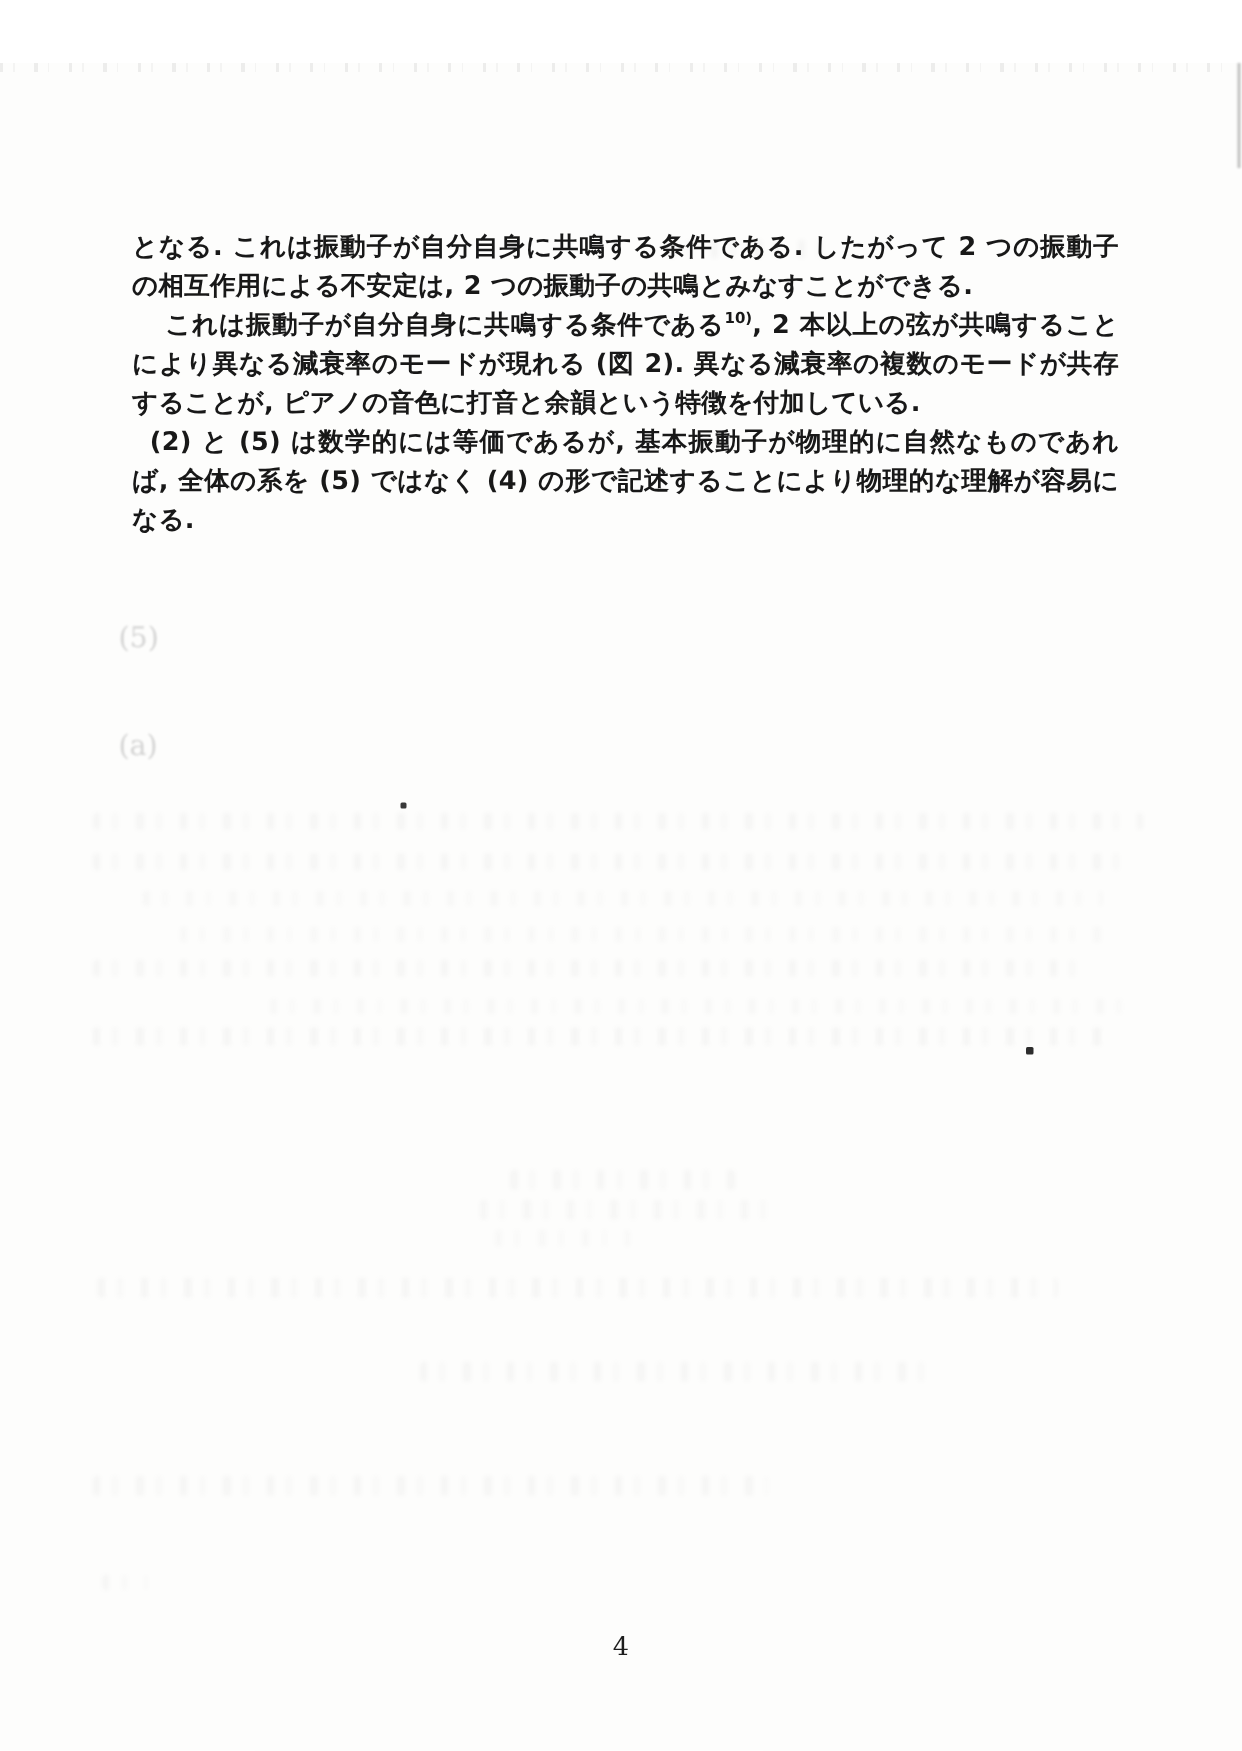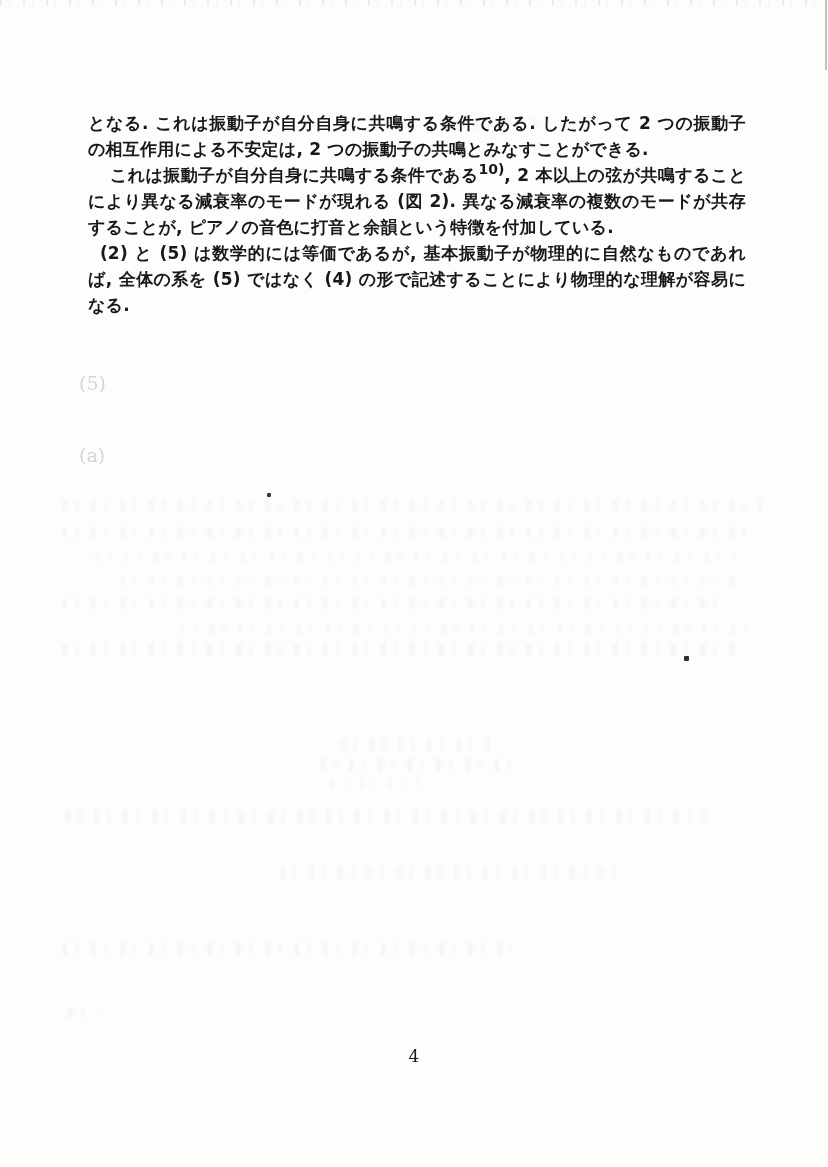--- a/index.html
+++ b/index.html
@@ -5,20 +5,21 @@
   html,body{margin:0;padding:0;}
   body{
     width:828px;height:1167px;
     background:#ffffff;
     font-family:"DejaVu Sans",sans-serif;
     position:relative;overflow:hidden;
   }
   .page{
     position:absolute;inset:0;
     background:#fdfdfc;
+    margin-top:42px;
   }
   
   .edge-noise-top{
     position:absolute;left:0;top:0;width:828px;height:6px;
     background:repeating-linear-gradient(90deg,
       rgba(120,120,120,.35) 0 2px, transparent 2px 9px,
       rgba(150,150,150,.25) 9px 10px, transparent 10px 23px);
     opacity:.35;filter:blur(.4px);
   }
   .edge-noise-right{
@@ -28,21 +29,21 @@
   .text-block{
     position:absolute;left:88px;top:110px;width:658px;
     font-size:17px;line-height:26px;
     color:#181818;font-weight:600;
     text-align:justify;text-justify:inter-ideograph;
     letter-spacing:.2px;
   }
   .para{margin:0;}
   .para.indent{text-indent:1.3em;}
   .para.indent-sm{text-indent:.7em;}
-  sup.fnote{font-size:14px;line-height:0;vertical-align:super;letter-spacing:0;}
+  sup.fnote{font-size:10px;line-height:0;vertical-align:super;letter-spacing:0;}
   .page-number{
     position:absolute;left:0;top:1046px;width:828px;
     text-align:center;font-size:17px;color:#1d1d1d;
     font-family:"DejaVu Serif",serif;
   }
   
   .ghost-label{
     position:absolute;color:#9a9a9a;opacity:.42;
     font-size:19px;filter:blur(.7px);
     font-family:"DejaVu Serif",serif;

